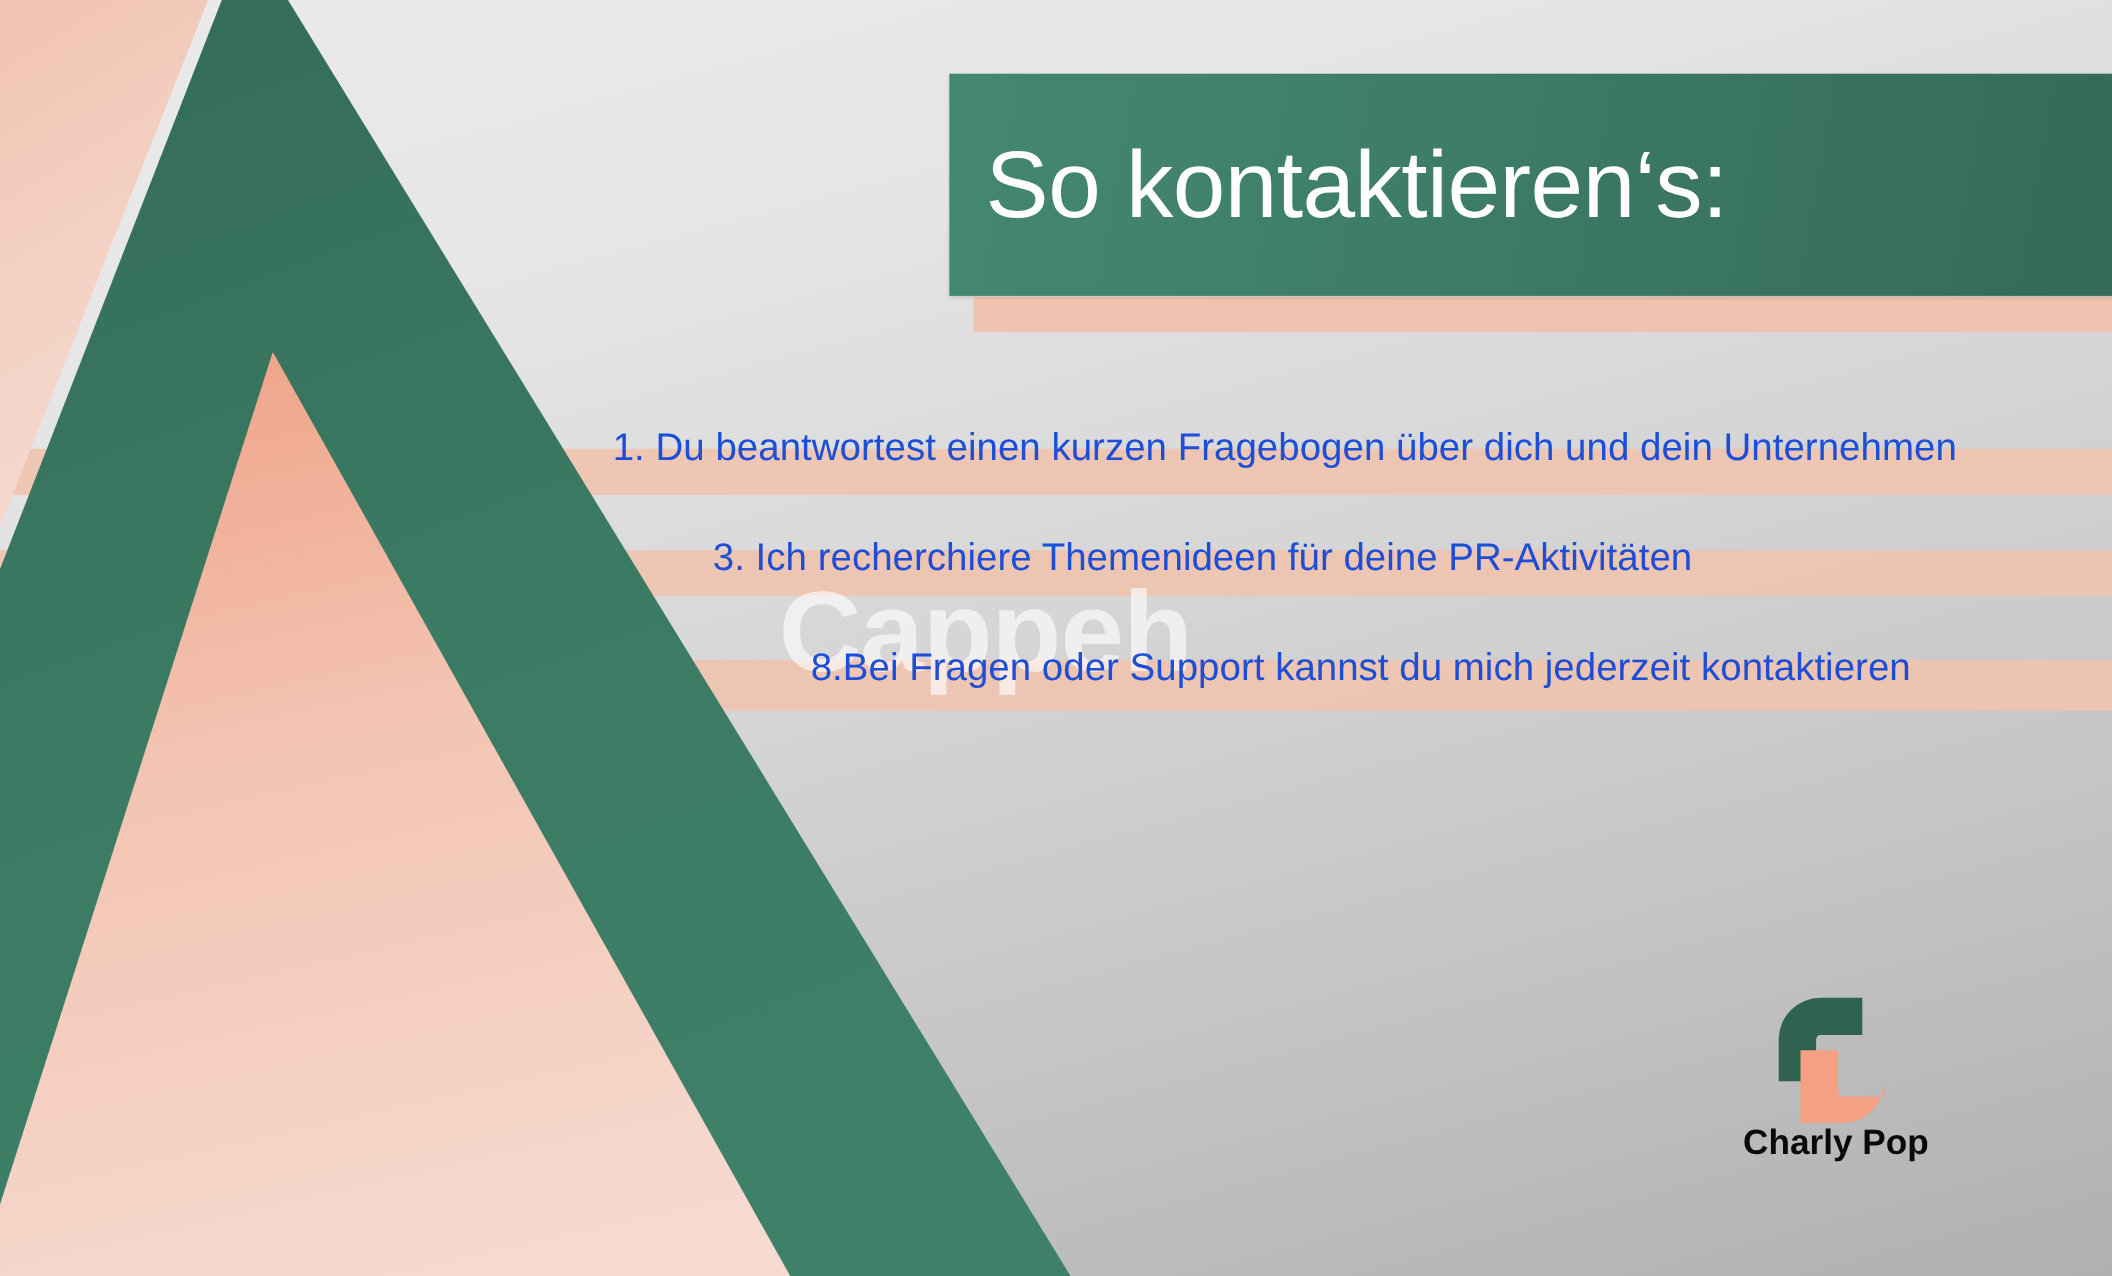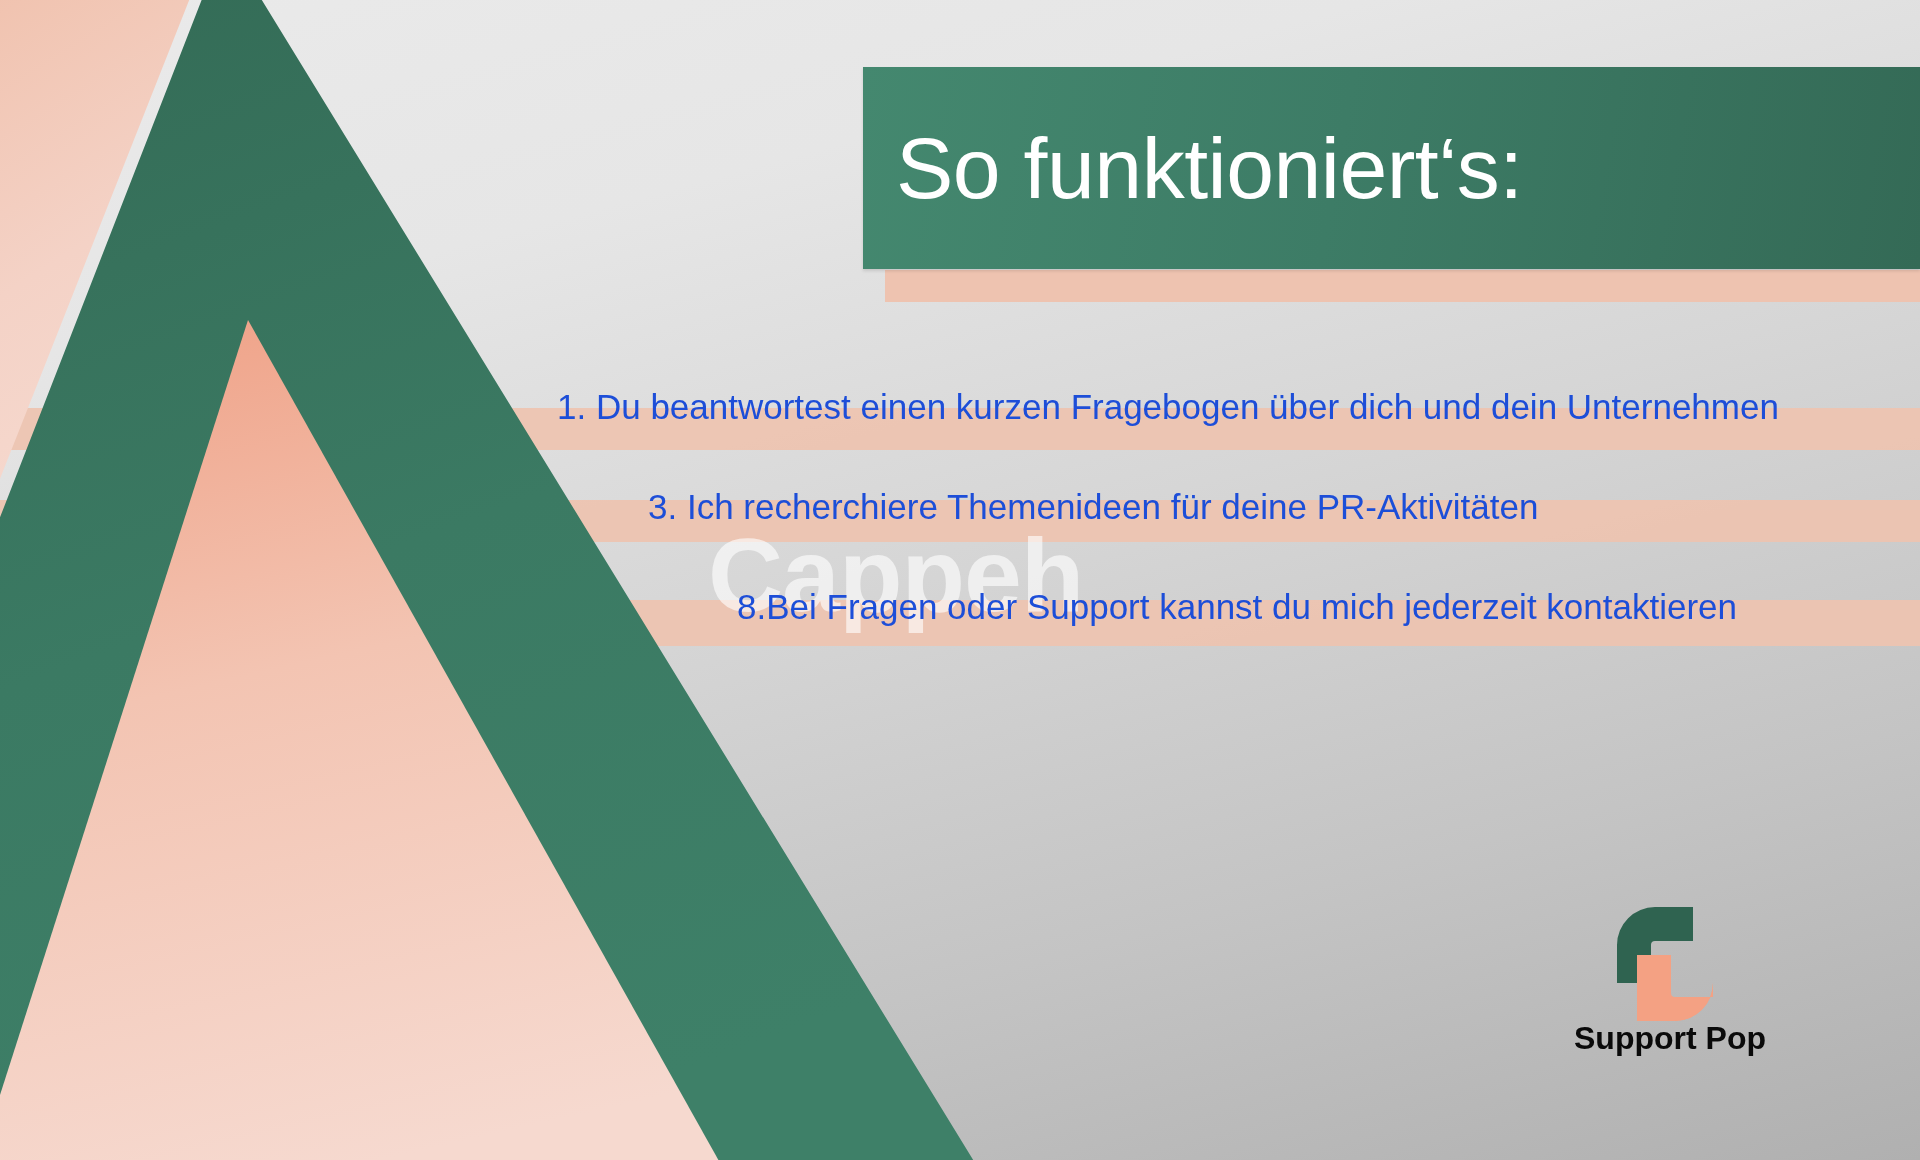--- a/index.html
+++ b/index.html
@@ -155,30 +155,30 @@
 
     <polygon points="225,-60 1010,1220 640,1220 225,540 -40,1220 -40,620" fill="url(#greenGrad)"></polygon>
 
     <polygon points="248,320 752,1220 -40,1220" fill="url(#peachGradInner)"></polygon>
   </svg>
 
   <div class="watermark">Cappeh</div>
 
   <div class="title-orange"></div>
   <div class="title-bar">
-    <div class="title-text">So funktioniert‘s:</div>
+    <div class="title-text">So kontaktieren‘s:</div>
   </div>
 
   <div class="step step-1">1. Du beantwortest einen kurzen Fragebogen über dich und dein Unternehmen</div>
   <div class="step step-2">3. Ich recherchiere Themenideen für deine PR-Aktivitäten</div>
   <div class="step step-3">8.Bei Fragen oder Support kannst du mich jederzeit kontaktieren</div>
 
   <svg class="logo" viewBox="0 0 130 135">
 
     <path d="M 17 90 L 17 52 A 38 38 0 0 1 55 14 L 93 14 L 93 48 L 55 48 A 4 4 0 0 0 51 52 L 51 90 Z" fill="#2f6350"></path>
 
     <path d="M 37 62 L 71 62 L 71 100 A 4 4 0 0 0 75 104 L 113 104 L 113 66 L 113 66 L 113 90
              A 38 38 0 0 1 75 128 L 37 128 Z" fill="#f4a183"></path>
     <path d="M 37 62 L 71 62 L 71 104 L 113 104 L 113 66 L 113 90 A 38 38 0 0 1 75 128 L 37 128 Z" fill="#f4a183"></path>
   </svg>
-  <div class="logo-label">Support Pop</div>
+  <div class="logo-label">Charly Pop</div>
 
 </div>
 
 </body></html>

